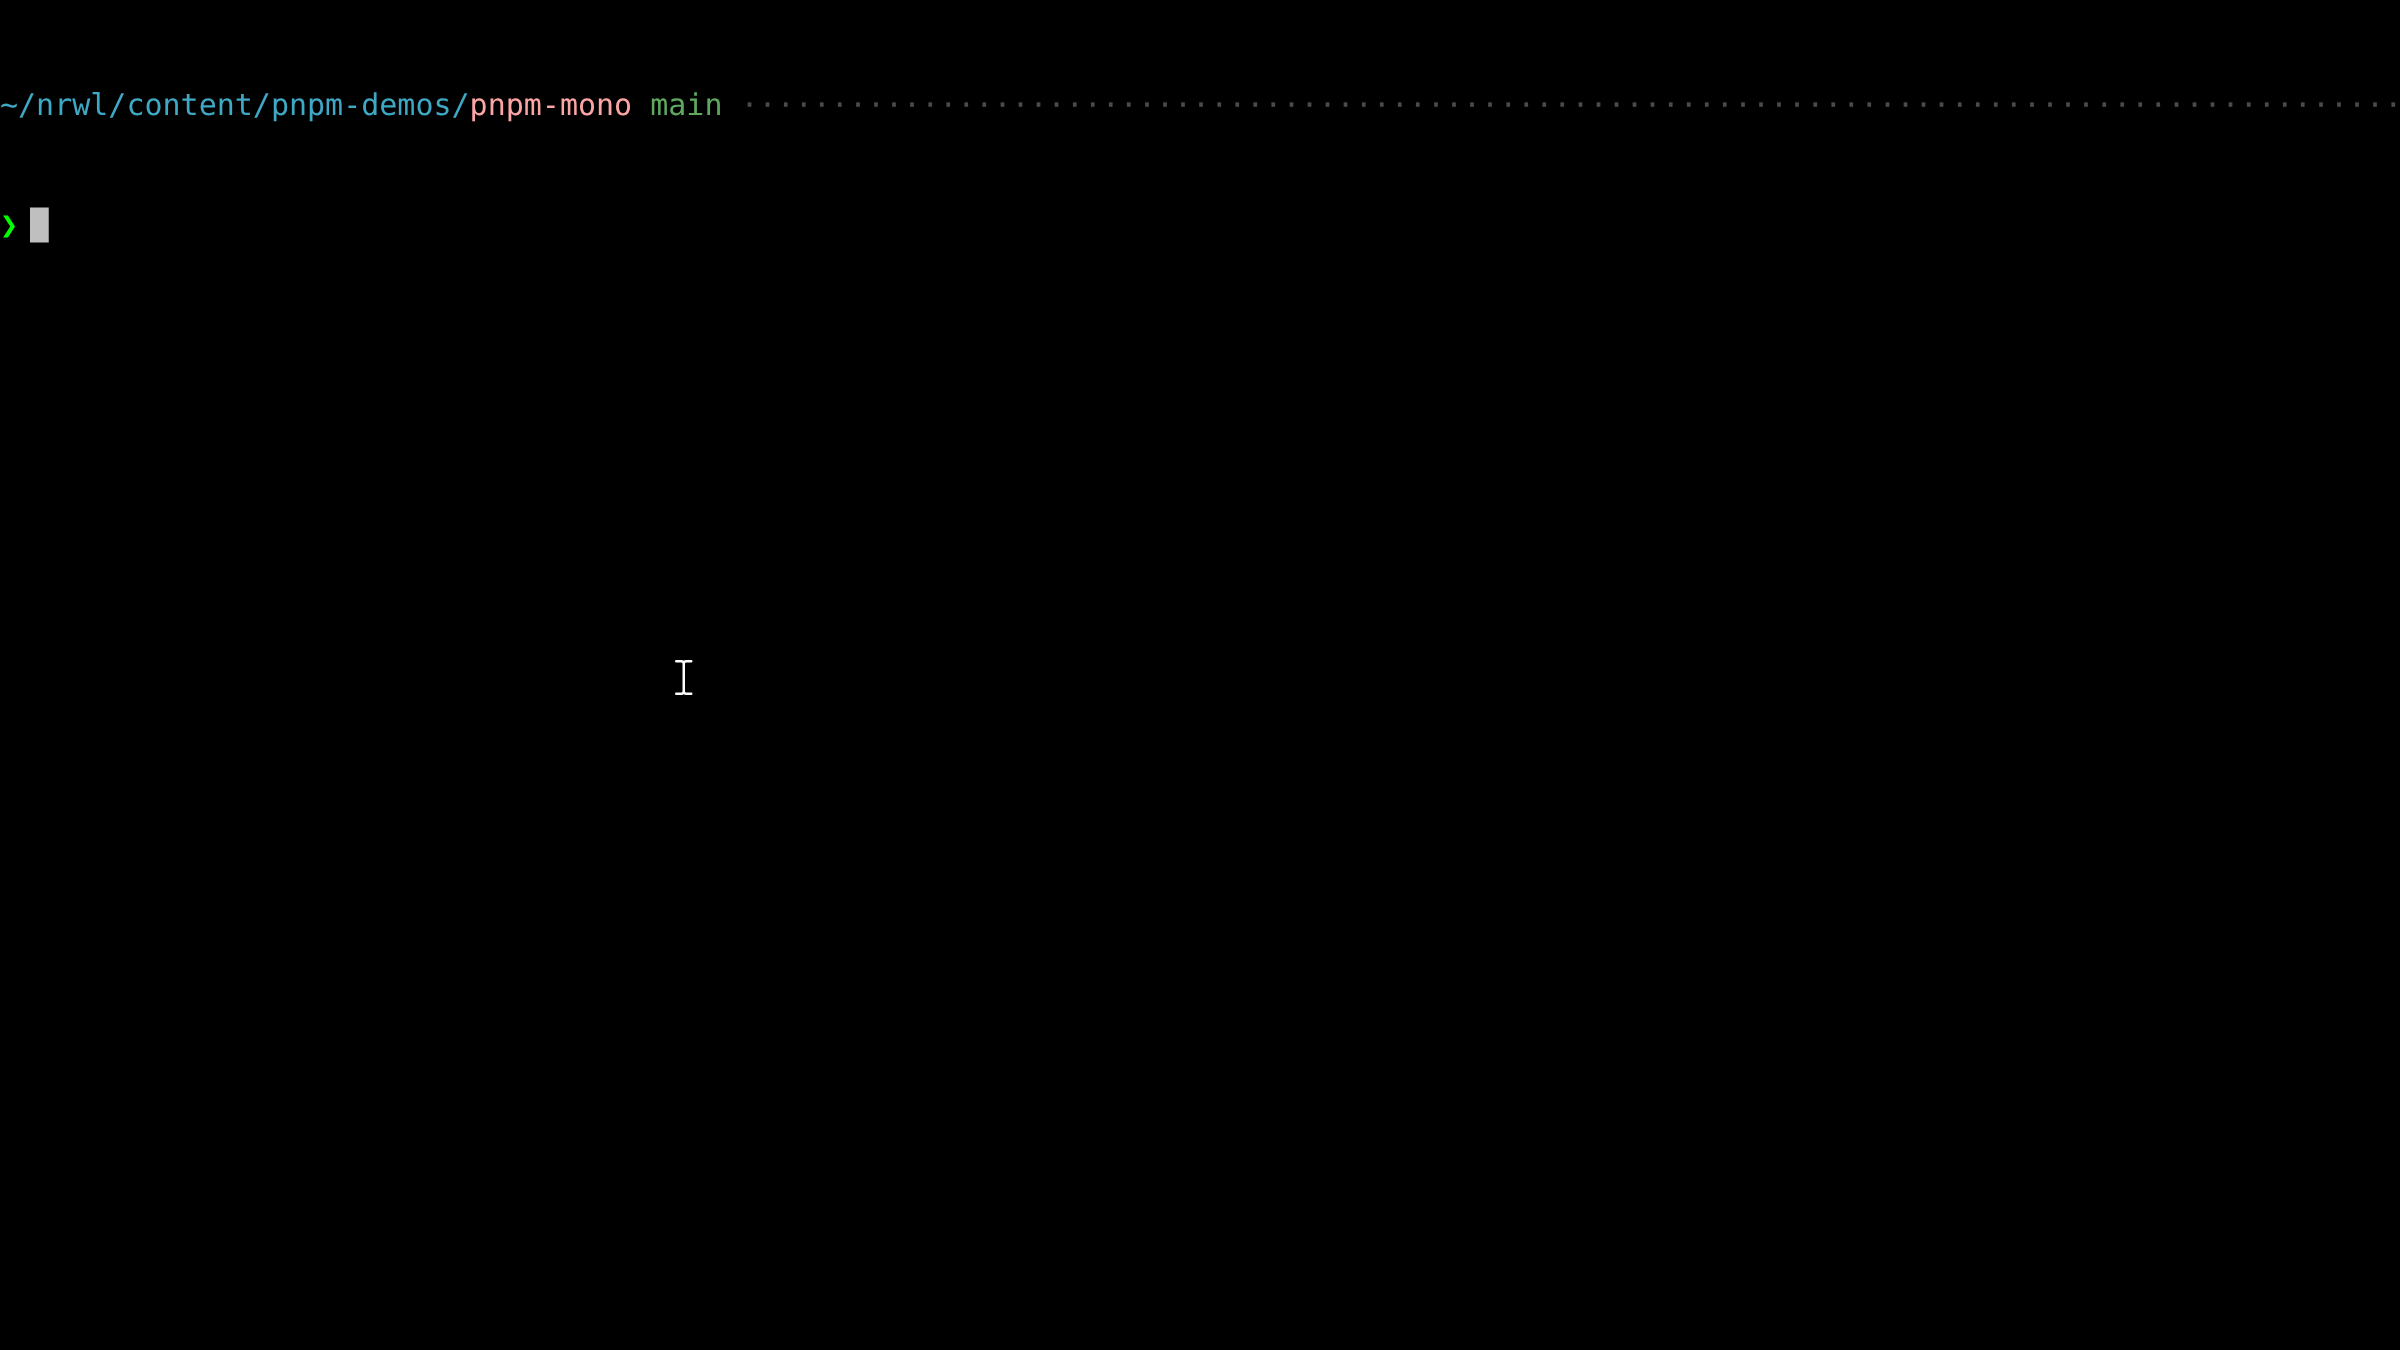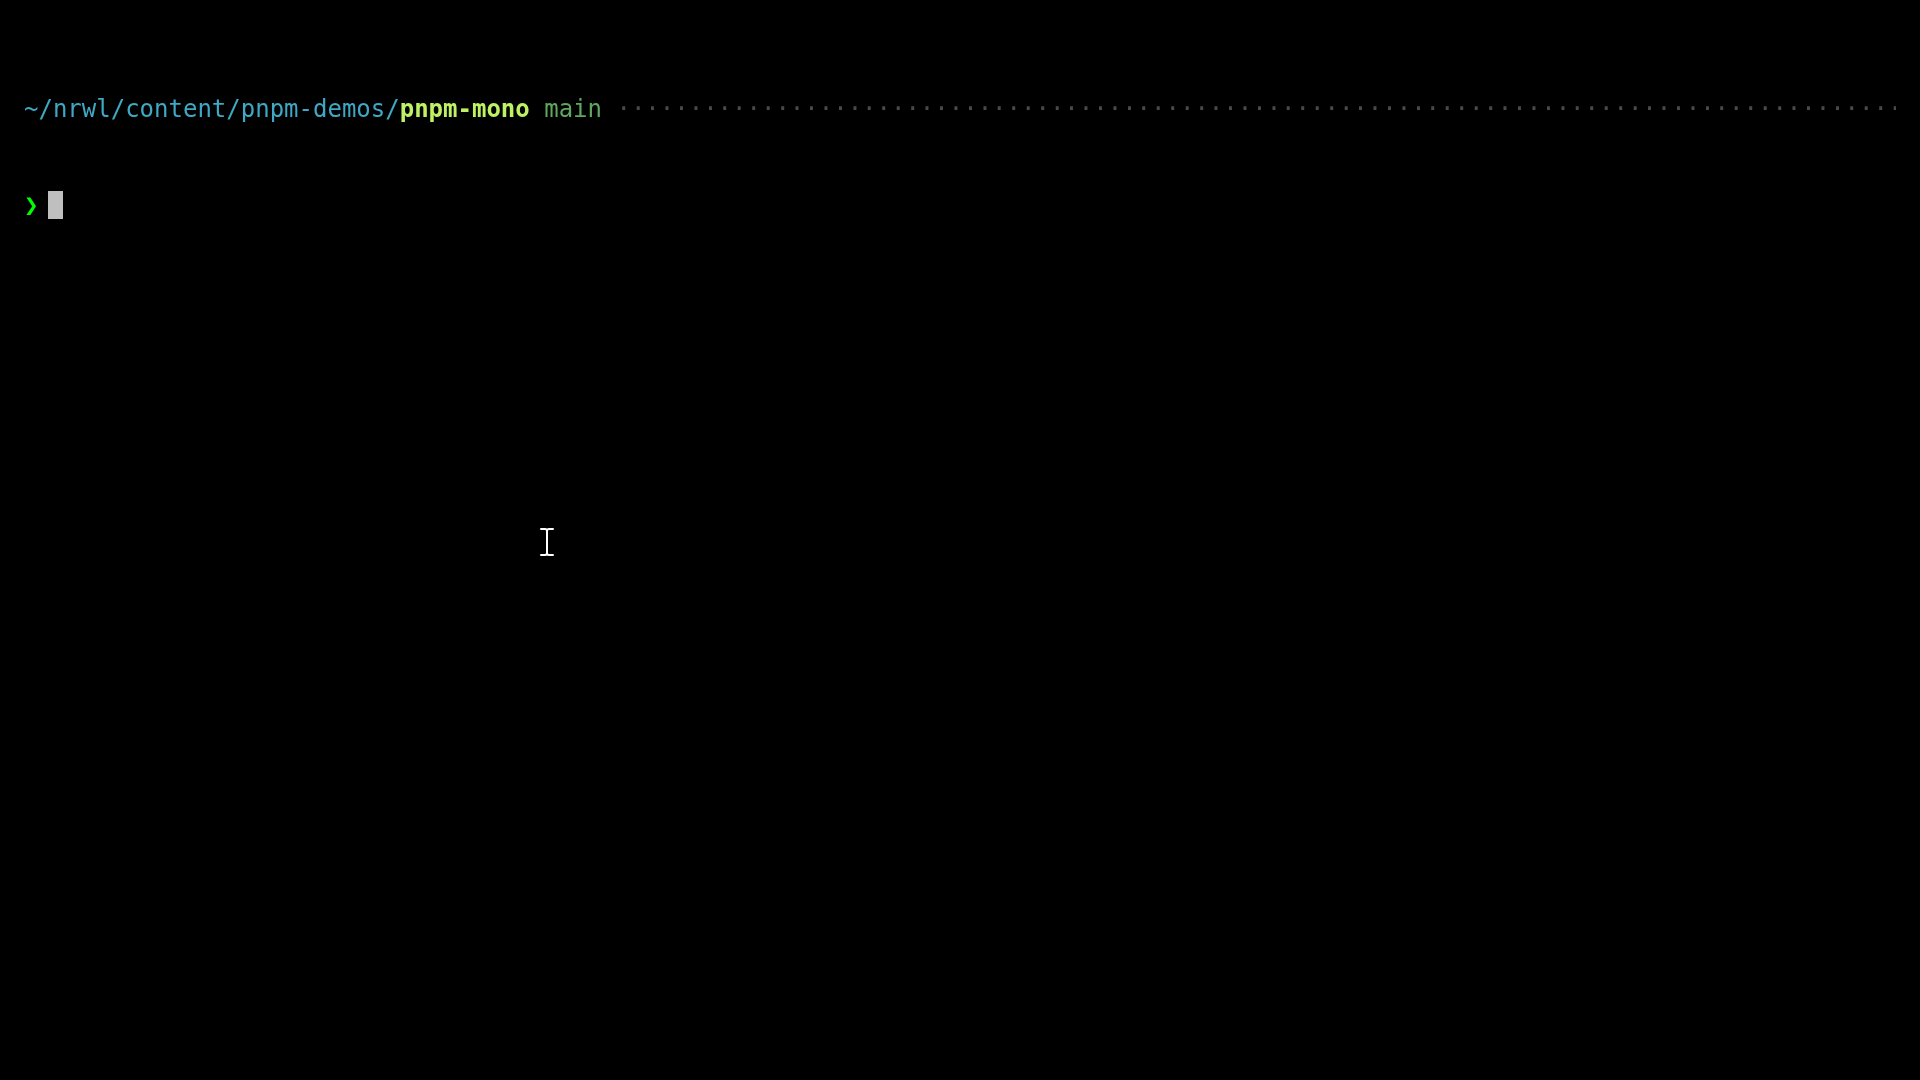--- a/index.html
+++ b/index.html
@@ -11,34 +11,33 @@
       background: #000000;
       width: 1920px;
       height: 1080px;
       font-family: "SF Mono", "Monaco", "Menlo", "Consolas", monospace;
       font-size: 24px;
       line-height: 32px;
       overflow: hidden;
       position: relative;
     }
     .terminal {
-      padding: 4px 24px;
+      padding: 4px 0;
       white-space: pre;
-      margin-top: 25px;
     }
     .line1 {
       display: flex;
       align-items: baseline;
     }
     .path-parent {
       color: #3fa8c4;
     }
     .path-current {
-      color: #bef264;
-      font-weight: bold;
+      color: #fca5a5;
+      font-weight: normal;
     }
     .branch {
       color: #5fa85f;
       text-align: center;
     }
     .dots {
       color: #4a4a4a;
       flex: 1;
       overflow: hidden;
     }

